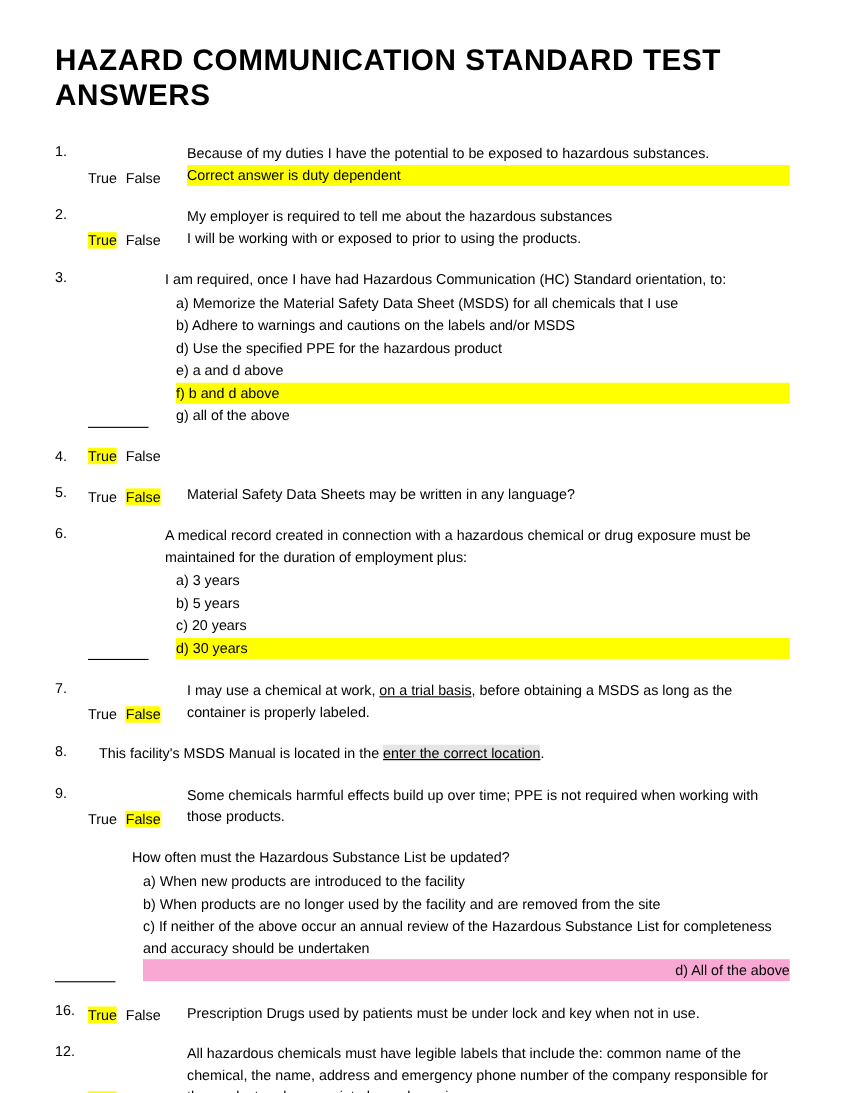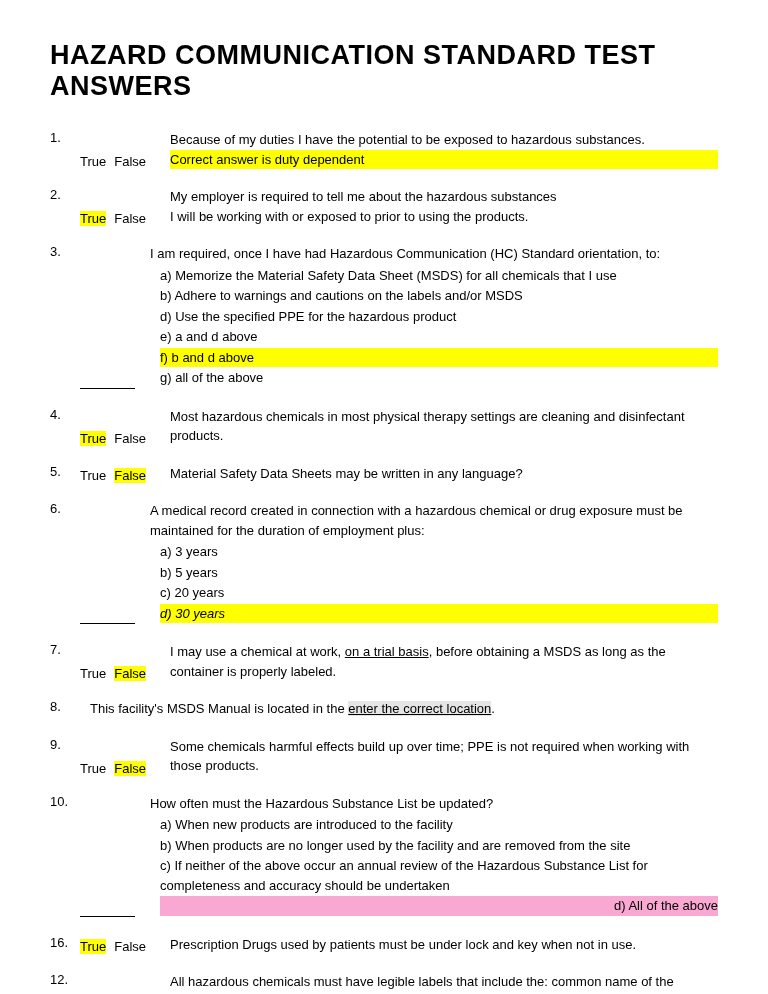--- a/index.html
+++ b/index.html
@@ -101,23 +101,20 @@
           <li>g) all of the above</li>
         </ul>
       </div>
     </div>
     <div class="qa-item">
       <div class="q-num">4.</div>
       <div class="q-tf">
         <span class="tf-true" style="background-color: rgb(255, 255, 0);">True</span>
         <span class="tf-false">False</span>
       </div>
-      <div class="q-answer">
-        <p>Most hazardous chemicals in most physical therapy settings are cleaning and disinfectant products.</p>
-      </div>
     </div>
     <div class="qa-item">
       <div class="q-num">5.</div>
       <div class="q-tf">
         <span class="tf-true">True</span>
         <span class="tf-false" style="background-color: rgb(255, 255, 0);">False</span>
       </div>
       <div class="q-answer">
         <p>Material Safety Data Sheets may be written in any language?</p>
       </div>
@@ -126,21 +123,21 @@
       <div class="q-num">6.</div>
       <div class="q-tf" style="min-width: 70px;">
         <span style="display: inline-block; width: 55px; border-bottom: 1px solid rgb(0, 0, 0); height: 14px;"></span>
       </div>
       <div class="q-answer">
         <p>A medical record created in connection with a hazardous chemical or drug exposure must be maintained for the duration of employment plus:</p>
         <ul>
           <li>a) 3 years</li>
           <li>b) 5 years</li>
           <li>c) 20 years</li>
-          <li style="background-color: rgb(255, 255, 0); font-style: italic;">d) 30 years</li>
+          <li style="background-color: rgb(255, 255, 0);">d) 30 years</li>
         </ul>
       </div>
     </div>
     <div class="qa-item">
       <div class="q-num">7.</div>
       <div class="q-tf">
         <span class="tf-true">True</span>
         <span class="tf-false" style="background-color: rgb(255, 255, 0);">False</span>
       </div>
       <div class="q-answer">
@@ -158,21 +155,20 @@
       <div class="q-num">9.</div>
       <div class="q-tf">
         <span class="tf-true">True</span>
         <span class="tf-false" style="background-color: rgb(255, 255, 0);">False</span>
       </div>
       <div class="q-answer">
         <p>Some chemicals harmful effects build up over time; PPE is not required when working with those products.</p>
       </div>
     </div>
     <div class="qa-item">
-      <div class="q-num">10.</div>
       <div class="q-tf" style="min-width: 70px;">
         <span style="display: inline-block; width: 55px; border-bottom: 1px solid rgb(0, 0, 0); height: 14px;"></span>
       </div>
       <div class="q-answer">
         <p>How often must the Hazardous Substance List be updated?</p>
         <ul>
           <li>a) When new products are introduced to the facility</li>
           <li>b) When products are  no longer used by the facility and are removed from the site</li>
           <li>c) If neither of the above occur an annual review of the Hazardous Substance List for completeness and accuracy should be undertaken</li>
           <li style="background-color: #f9a8d4; text-align: right;">d) All of the above</li>

